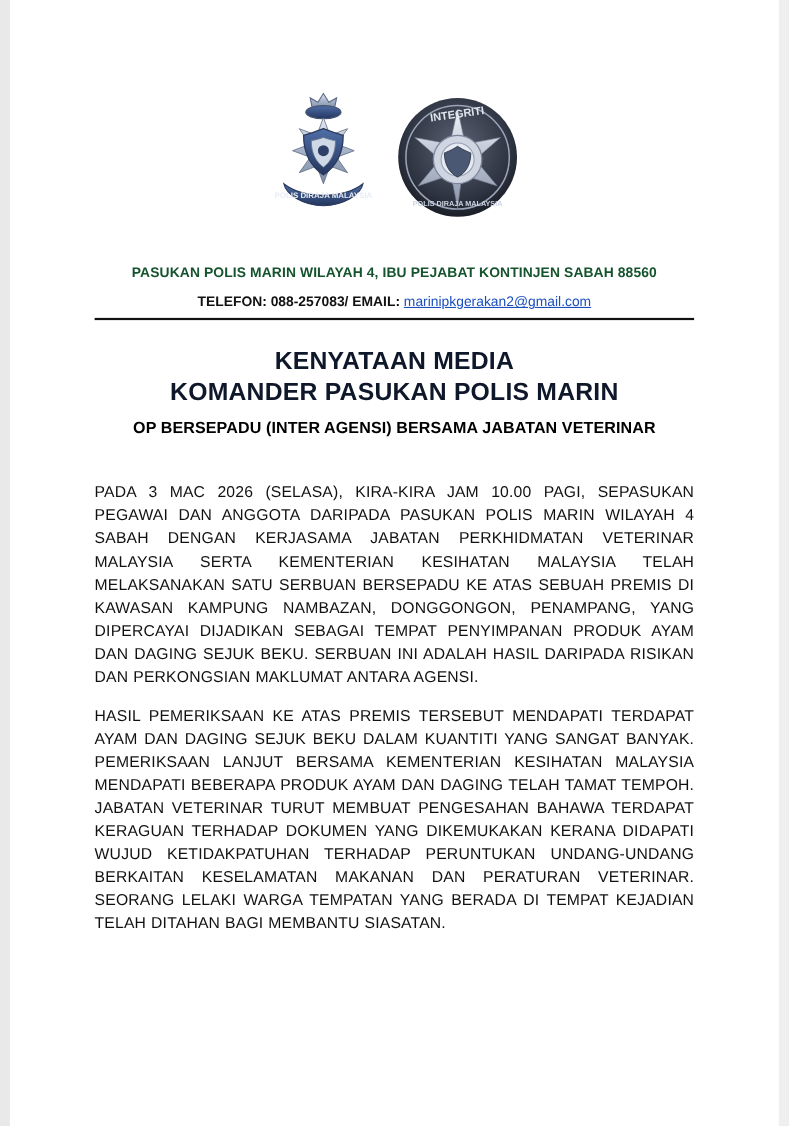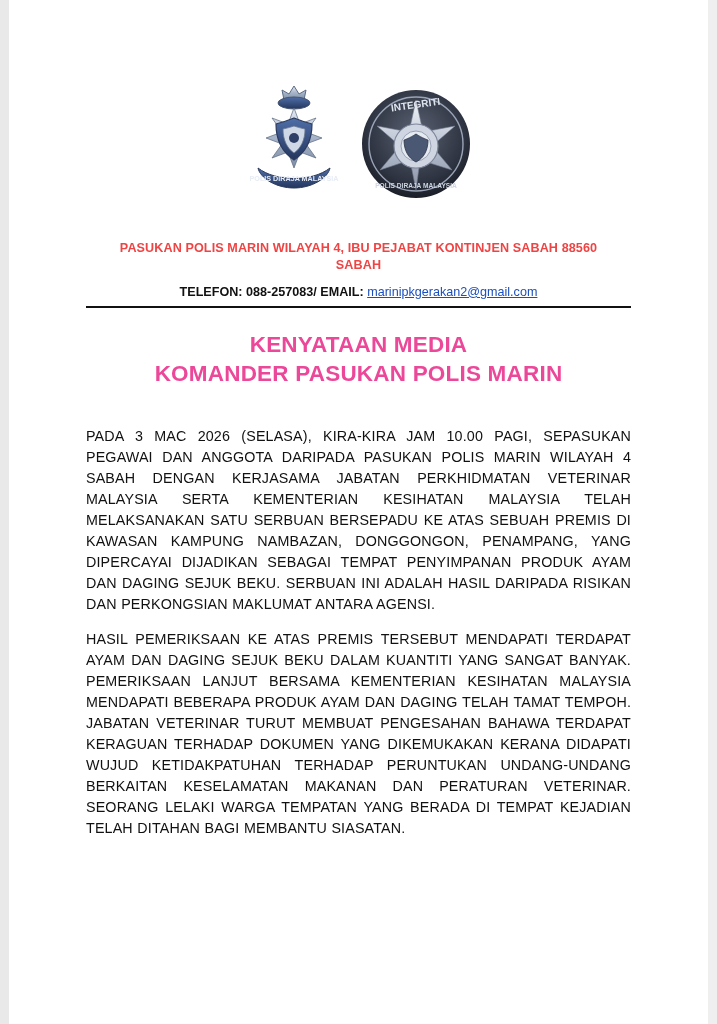--- a/index.html
+++ b/index.html
@@ -59,21 +59,21 @@
   }
 
   
   .hdr {
     margin-top: 36px;
     text-align: center;
   }
   .hdr-line {
     font-size: 12.6px;
     font-weight: bold;
-    color: #ef4444;
+    color: #14532d;
     line-height: 1.38;
     letter-spacing: 0.1px;
   }
   .hdr-line2 {
     font-size: 12.6px;
     font-weight: bold;
     color: #111;
     line-height: 1.38;
     margin-top: 9px;
   }
@@ -85,21 +85,21 @@
   .rule {
     border: none;
     border-top: 2px solid #111;
     margin: 5px 0 0 0;
   }
 
   
   .title {
     text-align: center;
     font-weight: bold;
-    color: #ec4899;
+    color: #0f172a;
     font-size: 22.5px;
     line-height: 1.30;
     margin-top: 22px;
     letter-spacing: 0.2px;
   }
   .subtitle {
     text-align: center;
     font-weight: bold;
     color: #000;
     font-size: 14.6px;
@@ -185,33 +185,33 @@
           <circle cx="56" cy="58" r="15" fill="#e6eaf1" stroke="#98a1b3" stroke-width="1"></circle>
           <path d="M56 46 C62 50 68 52 68 52 C68 62 64 70 56 74 C48 70 44 62 44 52 C44 52 50 50 56 46 Z" fill="#4a5874" stroke="#2c3548" stroke-width="0.8"></path>
           <text x="56" y="20" font-family="Liberation Sans, sans-serif" font-size="10" font-weight="bold" fill="#dfe5ef" text-anchor="middle" transform="rotate(-8 56 20)">INTEGRITI</text>
           <text x="56" y="100" font-family="Liberation Sans, sans-serif" font-size="6.6" font-weight="bold" fill="#cdd5e2" text-anchor="middle">POLIS DIRAJA MALAYSIA</text>
         </svg>
       </div>
     </div>
 
     <div class="hdr">
       <div class="hdr-line">PASUKAN POLIS MARIN WILAYAH 4, IBU PEJABAT KONTINJEN SABAH 88560</div>
-      <div class="hdr-line">SABAH</div>
       <div class="hdr-line2">
         <span>TELEFON: 088-257083/ EMAIL:</span>
         <span class="mail">marinipkgerakan2@gmail.com</span>
       </div>
       <hr class="rule">
     </div>
 
     <div class="title">
       <div>KENYATAAN MEDIA</div>
       <div>KOMANDER PASUKAN POLIS MARIN</div>
     </div>
 
     <div class="subtitle">
+      <div>OP BERSEPADU (INTER AGENSI) BERSAMA JABATAN VETERINAR</div>
     </div>
 
     <p class="body-para first">PADA 3 MAC 2026 (SELASA), KIRA-KIRA JAM 10.00 PAGI, SEPASUKAN PEGAWAI DAN ANGGOTA DARIPADA PASUKAN POLIS MARIN WILAYAH 4 SABAH DENGAN KERJASAMA JABATAN PERKHIDMATAN VETERINAR MALAYSIA SERTA KEMENTERIAN KESIHATAN MALAYSIA TELAH MELAKSANAKAN SATU SERBUAN BERSEPADU KE ATAS SEBUAH PREMIS DI KAWASAN KAMPUNG NAMBAZAN, DONGGONGON, PENAMPANG, YANG DIPERCAYAI DIJADIKAN SEBAGAI TEMPAT PENYIMPANAN PRODUK AYAM DAN DAGING SEJUK BEKU. SERBUAN INI ADALAH HASIL DARIPADA RISIKAN DAN PERKONGSIAN MAKLUMAT ANTARA AGENSI.</p>
     <p class="body-para">HASIL PEMERIKSAAN KE ATAS PREMIS TERSEBUT MENDAPATI TERDAPAT AYAM DAN DAGING SEJUK BEKU DALAM KUANTITI YANG SANGAT BANYAK. PEMERIKSAAN LANJUT BERSAMA KEMENTERIAN KESIHATAN MALAYSIA MENDAPATI BEBERAPA PRODUK AYAM DAN DAGING TELAH TAMAT TEMPOH. JABATAN VETERINAR TURUT MEMBUAT PENGESAHAN BAHAWA TERDAPAT KERAGUAN TERHADAP DOKUMEN YANG DIKEMUKAKAN KERANA DIDAPATI WUJUD KETIDAKPATUHAN TERHADAP PERUNTUKAN UNDANG-UNDANG BERKAITAN KESELAMATAN MAKANAN DAN PERATURAN VETERINAR. SEORANG LELAKI WARGA TEMPATAN YANG BERADA DI TEMPAT KEJADIAN TELAH DITAHAN BAGI MEMBANTU SIASATAN.</p>
 
   </div>
 </div>
 
 </body></html>

